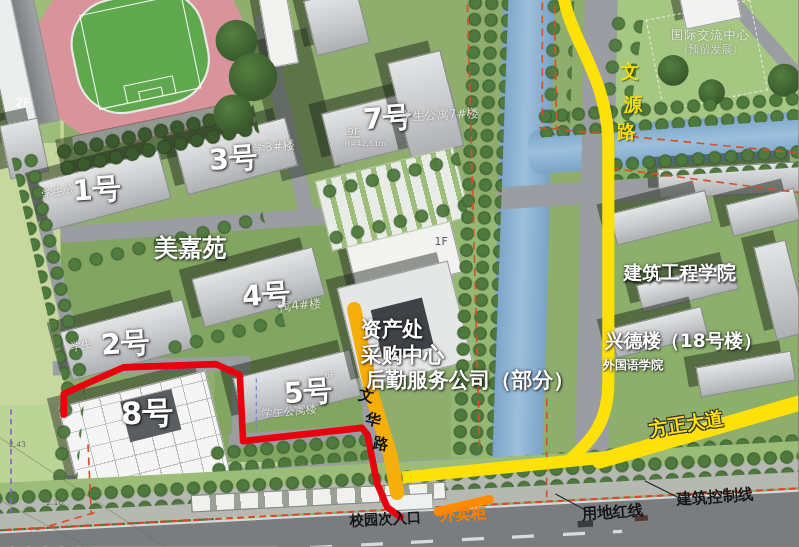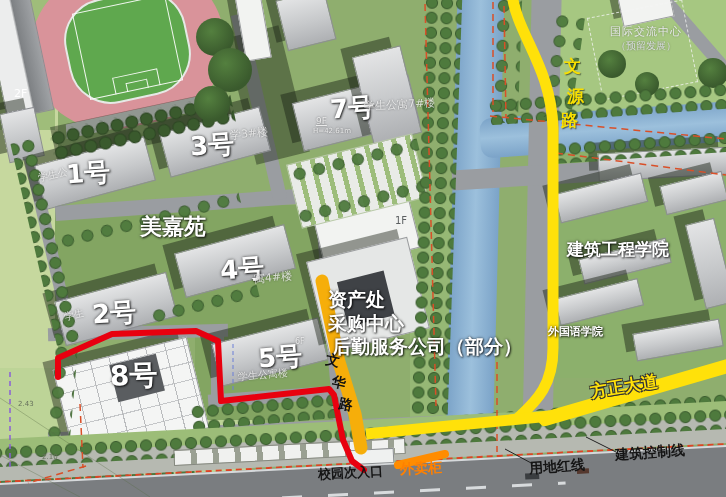--- a/index.html
+++ b/index.html
@@ -174,31 +174,32 @@
   <span class="lbl faint z7" style="left:313px;top:128px;font-size:7px;">H=42.61m</span>
   <span class="lbl big z7" style="left:110px;top:362px;font-size:28px;transform:rotate(-2deg);">8号</span>
   <span class="lbl big z7" style="left:140px;top:216px;font-size:22px;">美嘉苑</span>
   <span class="lbl z7" style="left:14px;top:88px;font-size:11px;color:#fff;">2F</span>
   <span class="lbl z7" style="left:395px;top:216px;font-size:10px;color:#5b5e60;">1F</span>
 
   <span class="lbl big z7" style="left:328px;top:290px;font-size:19px;">资产处</span>
   <span class="lbl big z7" style="left:328px;top:314px;font-size:19px;">采购中心</span>
   <span class="lbl big z7" style="left:332px;top:337px;font-size:19px;">后勤服务公司（部分）</span>
   <span class="lbl big z7" style="left:567px;top:229px;font-size:17px;margin-top:12px;">建筑工程学院</span>
+  <span class="lbl big z7" style="left:550px;top:302px;font-size:17px;">兴德楼（18号楼）</span>
   <span class="lbl big z7" style="left:548px;top:326px;font-size:11px;">外国语学院</span>
   <span class="lbl z7" style="left:580px;top:26px;font-size:11px;color:#e9ebeb;letter-spacing:1px;text-shadow:0 0 2px rgba(0,0,0,.4);margin-left:30px;">国际交流中心</span>
   <span class="lbl z7" style="left:616px;top:41px;font-size:10px;color:#dadde0;text-shadow:0 0 2px rgba(0,0,0,.4);">（预留发展）</span>
 
   <span class="lbl z7" style="left:564px;top:58px;font-size:17px;font-weight:bold;color:#f8df00;text-shadow:1px 1px 1px rgba(0,0,0,.5);">文</span>
   <span class="lbl z7" style="left:567px;top:88px;font-size:17px;font-weight:bold;color:#f8df00;text-shadow:1px 1px 1px rgba(0,0,0,.5);">源</span>
   <span class="lbl z7" style="left:561px;top:112px;font-size:17px;font-weight:bold;color:#f8df00;text-shadow:1px 1px 1px rgba(0,0,0,.5);">路</span>
   <span class="lbl z7" style="left:326px;top:353px;font-size:14px;font-weight:bold;color:#111;transform:rotate(12deg);">文</span>
   <span class="lbl z7" style="left:332px;top:375px;font-size:14px;font-weight:bold;color:#111;transform:rotate(12deg);">华</span>
   <span class="lbl z7" style="left:339px;top:397px;font-size:14px;font-weight:bold;color:#111;transform:rotate(12deg);">路</span>
   <span class="lbl z7" style="left:590px;top:378px;font-size:17px;font-weight:bold;color:#ffe10a;transform:rotate(-9deg);text-shadow:-1px -1px 0 #333,1px -1px 0 #333,-1px 1px 0 #333,1px 1px 0 #333;">方正大道</span>
 
   <span class="lbl z7" style="left:400px;top:461px;font-size:14px;font-weight:bold;color:#ff8000;transform:rotate(-3deg);">外卖柜</span>
   <span class="lbl dark-lbl z7" style="left:318px;top:466px;font-size:13px;transform:rotate(-3deg);">校园次入口</span>
   <span class="lbl dark-lbl z7" style="left:529px;top:459px;font-size:14px;transform:rotate(-4deg);">用地红线</span>
   <span class="lbl dark-lbl z7" style="left:615px;top:445px;font-size:14px;transform:rotate(-4deg);">建筑控制线</span>
-  <span class="lbl z7" style="left:8px;top:401px;font-size:7px;color:#66705c;margin-left:10px;">2.43</span>
+  <span class="lbl z7" style="left:8px;top:401px;font-size:7px;color:#66705c;">2.43</span>
   <span class="lbl z7" style="left:42px;top:454px;font-size:7px;color:#66705c;text-align:right;">2.10</span>
 </div>
 
 </body></html>

